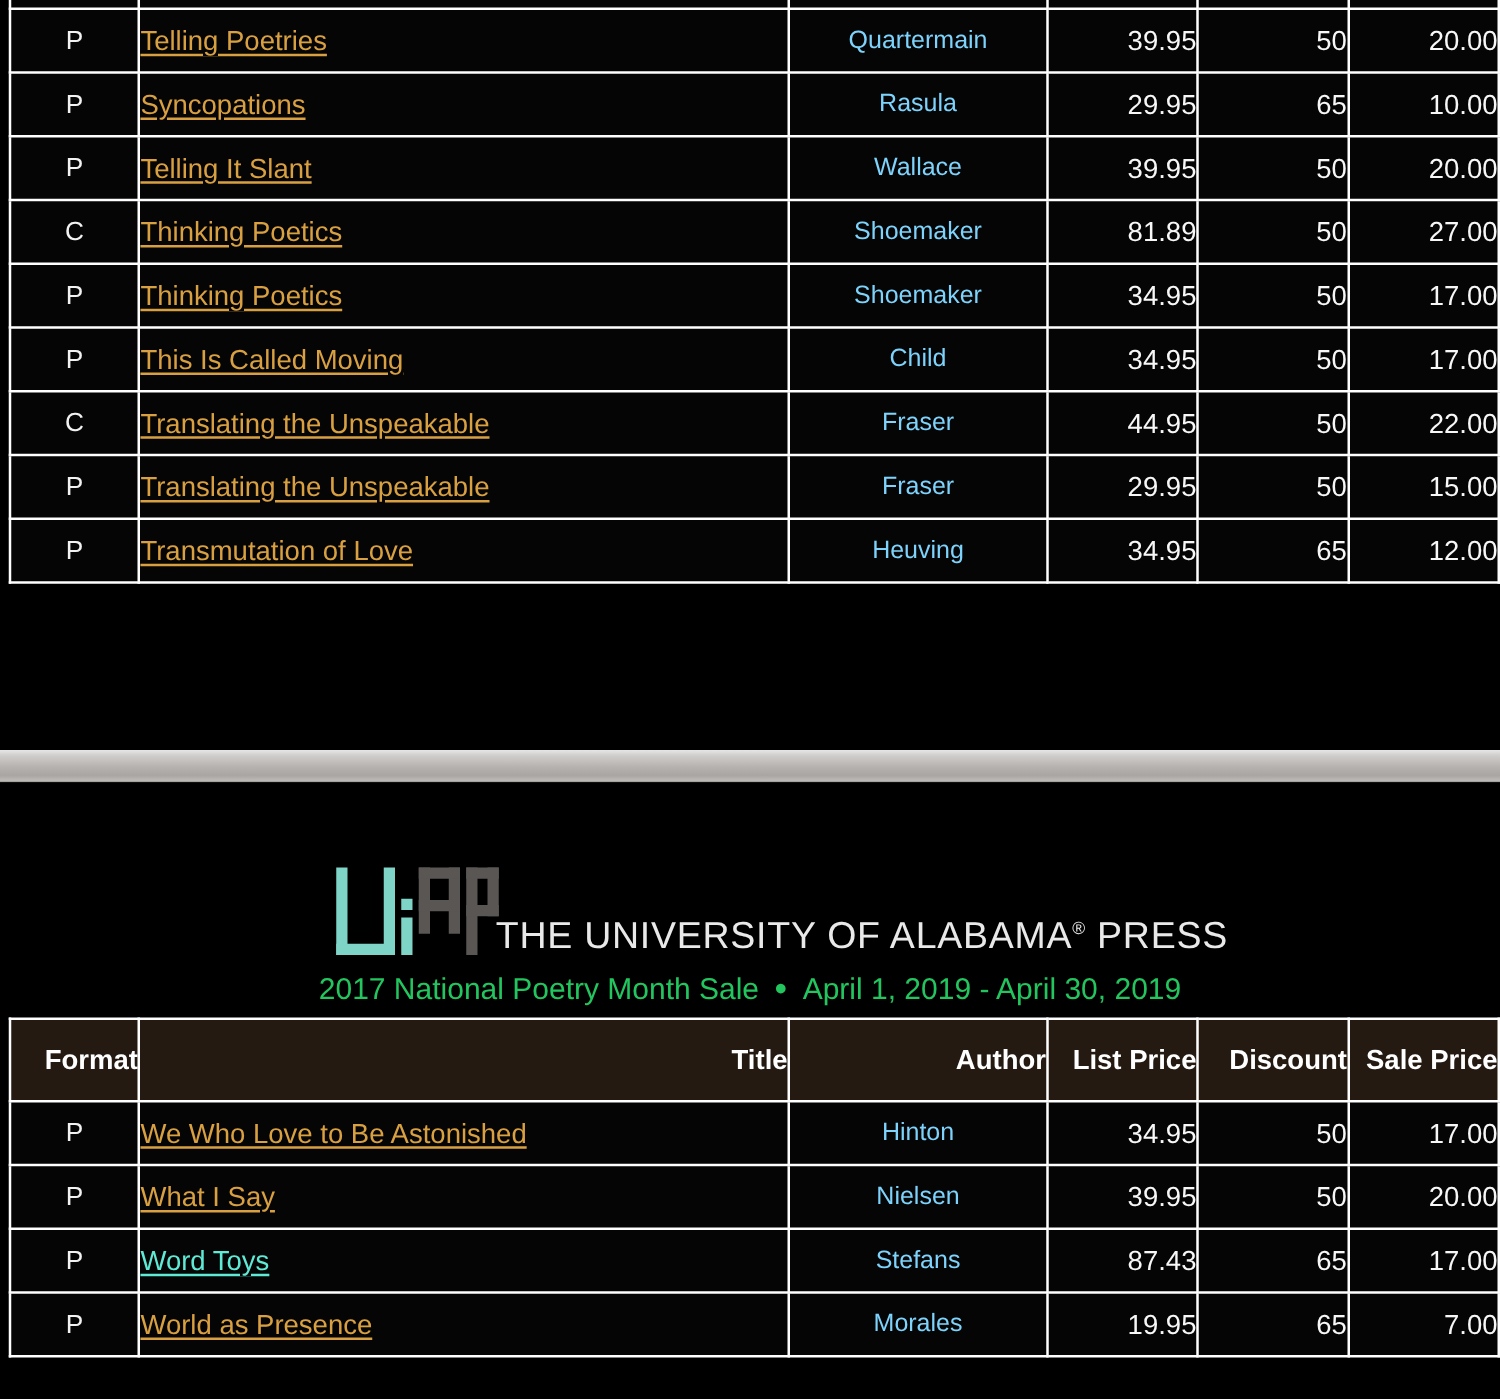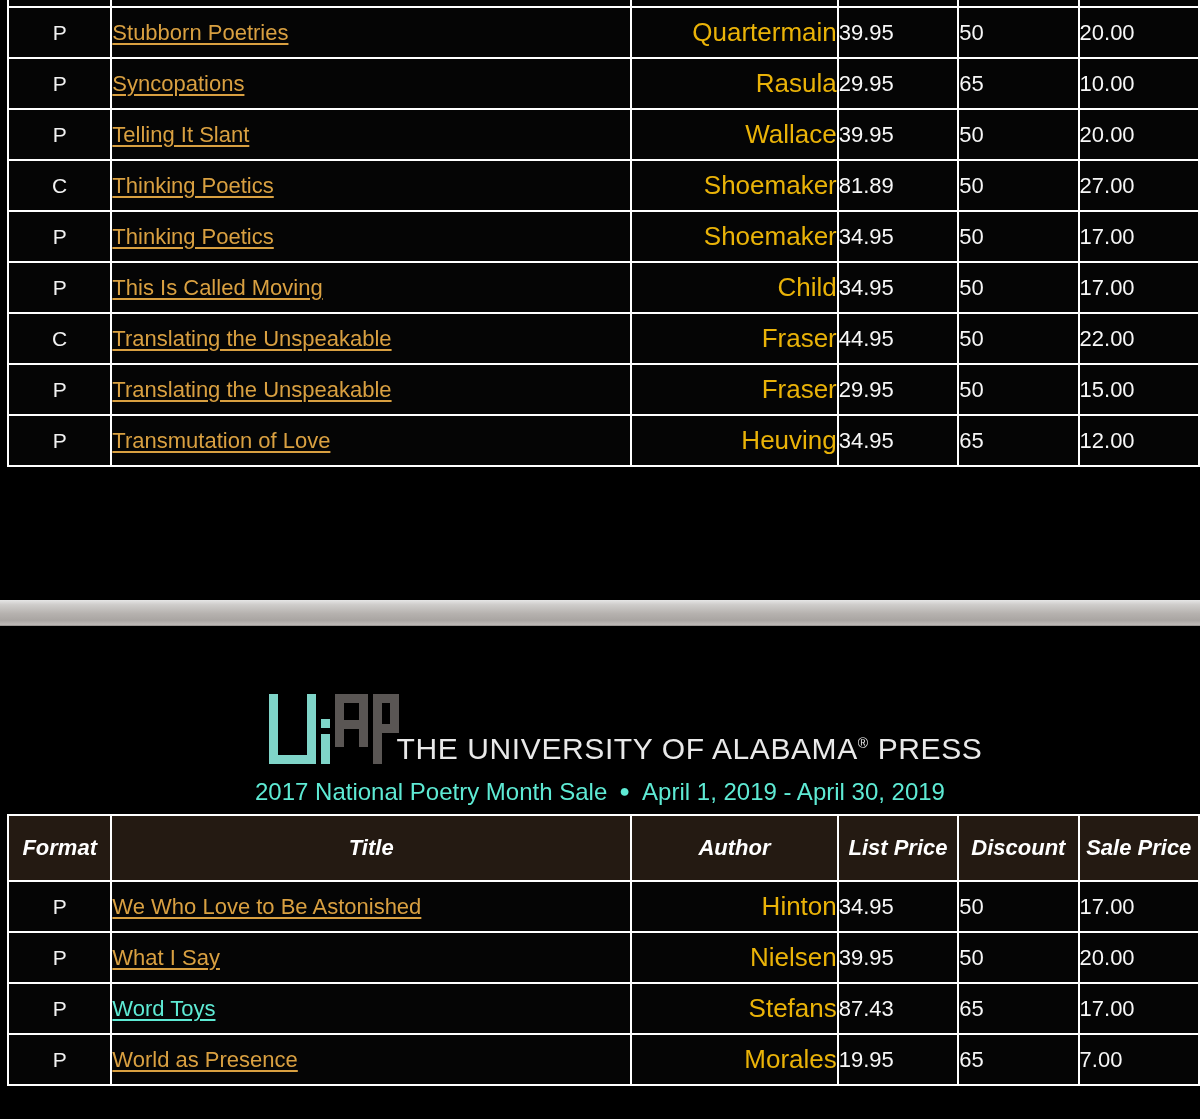--- a/index.html
+++ b/index.html
@@ -74,27 +74,27 @@
     font-size: 21px;
     color: #f2f2f2;
     font-weight: 400;
   }
   td.cell-title {
     text-align: left;
     padding-left: 8px;
     font-size: 22px;
   }
   td.cell-author {
+    text-align: center;
+    padding-left: 7px;
+    font-size: 20px;
+    color: #7dd3fc;
+  }
+  td.cell-num {
     text-align: right;
-    padding-left: 7px;
-    font-size: 26px;
-    color: #eab308;
-  }
-  td.cell-num {
-    text-align: left;
     font-size: 22px;
     color: #f7f7f7;
   }
 
   a.book-link {
     color: #d9a041;
     text-decoration: underline;
     text-underline-offset: 3px;
     text-decoration-thickness: 2px;
     cursor: pointer;
@@ -102,22 +102,21 @@
   a.book-link.visited {
     color: #5eead4;
   }
 
   
   tr.header-row { height: 66px; }
   th.head-cell {
     color: #ffffff;
     font-size: 22px;
     font-weight: bold;
-    text-align: center;
-    font-style: italic;
+    text-align: right;
   }
 
   
   .brand-block {
     width: 1200px;
     text-align: center;
     background: #000000;
   }
   .logo-row {
     display: flex;
@@ -199,21 +198,21 @@
     padding-bottom: 4px;
     margin-left: -2px;
   }
   .logo-wordmark .reg {
     font-size: 14px;
     vertical-align: super;
   }
 
   .sale-line {
     font-size: 24px;
-    color: #5eead4;
+    color: #22c55e;
     padding-top: 8px;
     padding-bottom: 8px;
     white-space: nowrap;
   }
   .sale-line .sep {
     display: inline-block;
     padding: 0 12px;
     font-size: 18px;
     vertical-align: 3px;
   }
@@ -235,21 +234,21 @@
         <tr class="data-row">
           <td class="cell-format">P</td>
           <td class="cell-title"></td>
           <td class="cell-author">Fink</td>
           <td class="cell-num">34.95</td>
           <td class="cell-num">65</td>
           <td class="cell-num">12.00</td>
         </tr>
         <tr class="data-row">
           <td class="cell-format">P</td>
-          <td class="cell-title"><a class="book-link">Stubborn Poetries</a></td>
+          <td class="cell-title"><a class="book-link">Telling Poetries</a></td>
           <td class="cell-author">Quartermain</td>
           <td class="cell-num">39.95</td>
           <td class="cell-num">50</td>
           <td class="cell-num">20.00</td>
         </tr>
         <tr class="data-row">
           <td class="cell-format">P</td>
           <td class="cell-title"><a class="book-link">Syncopations</a></td>
           <td class="cell-author">Rasula</td>
           <td class="cell-num">29.95</td>

